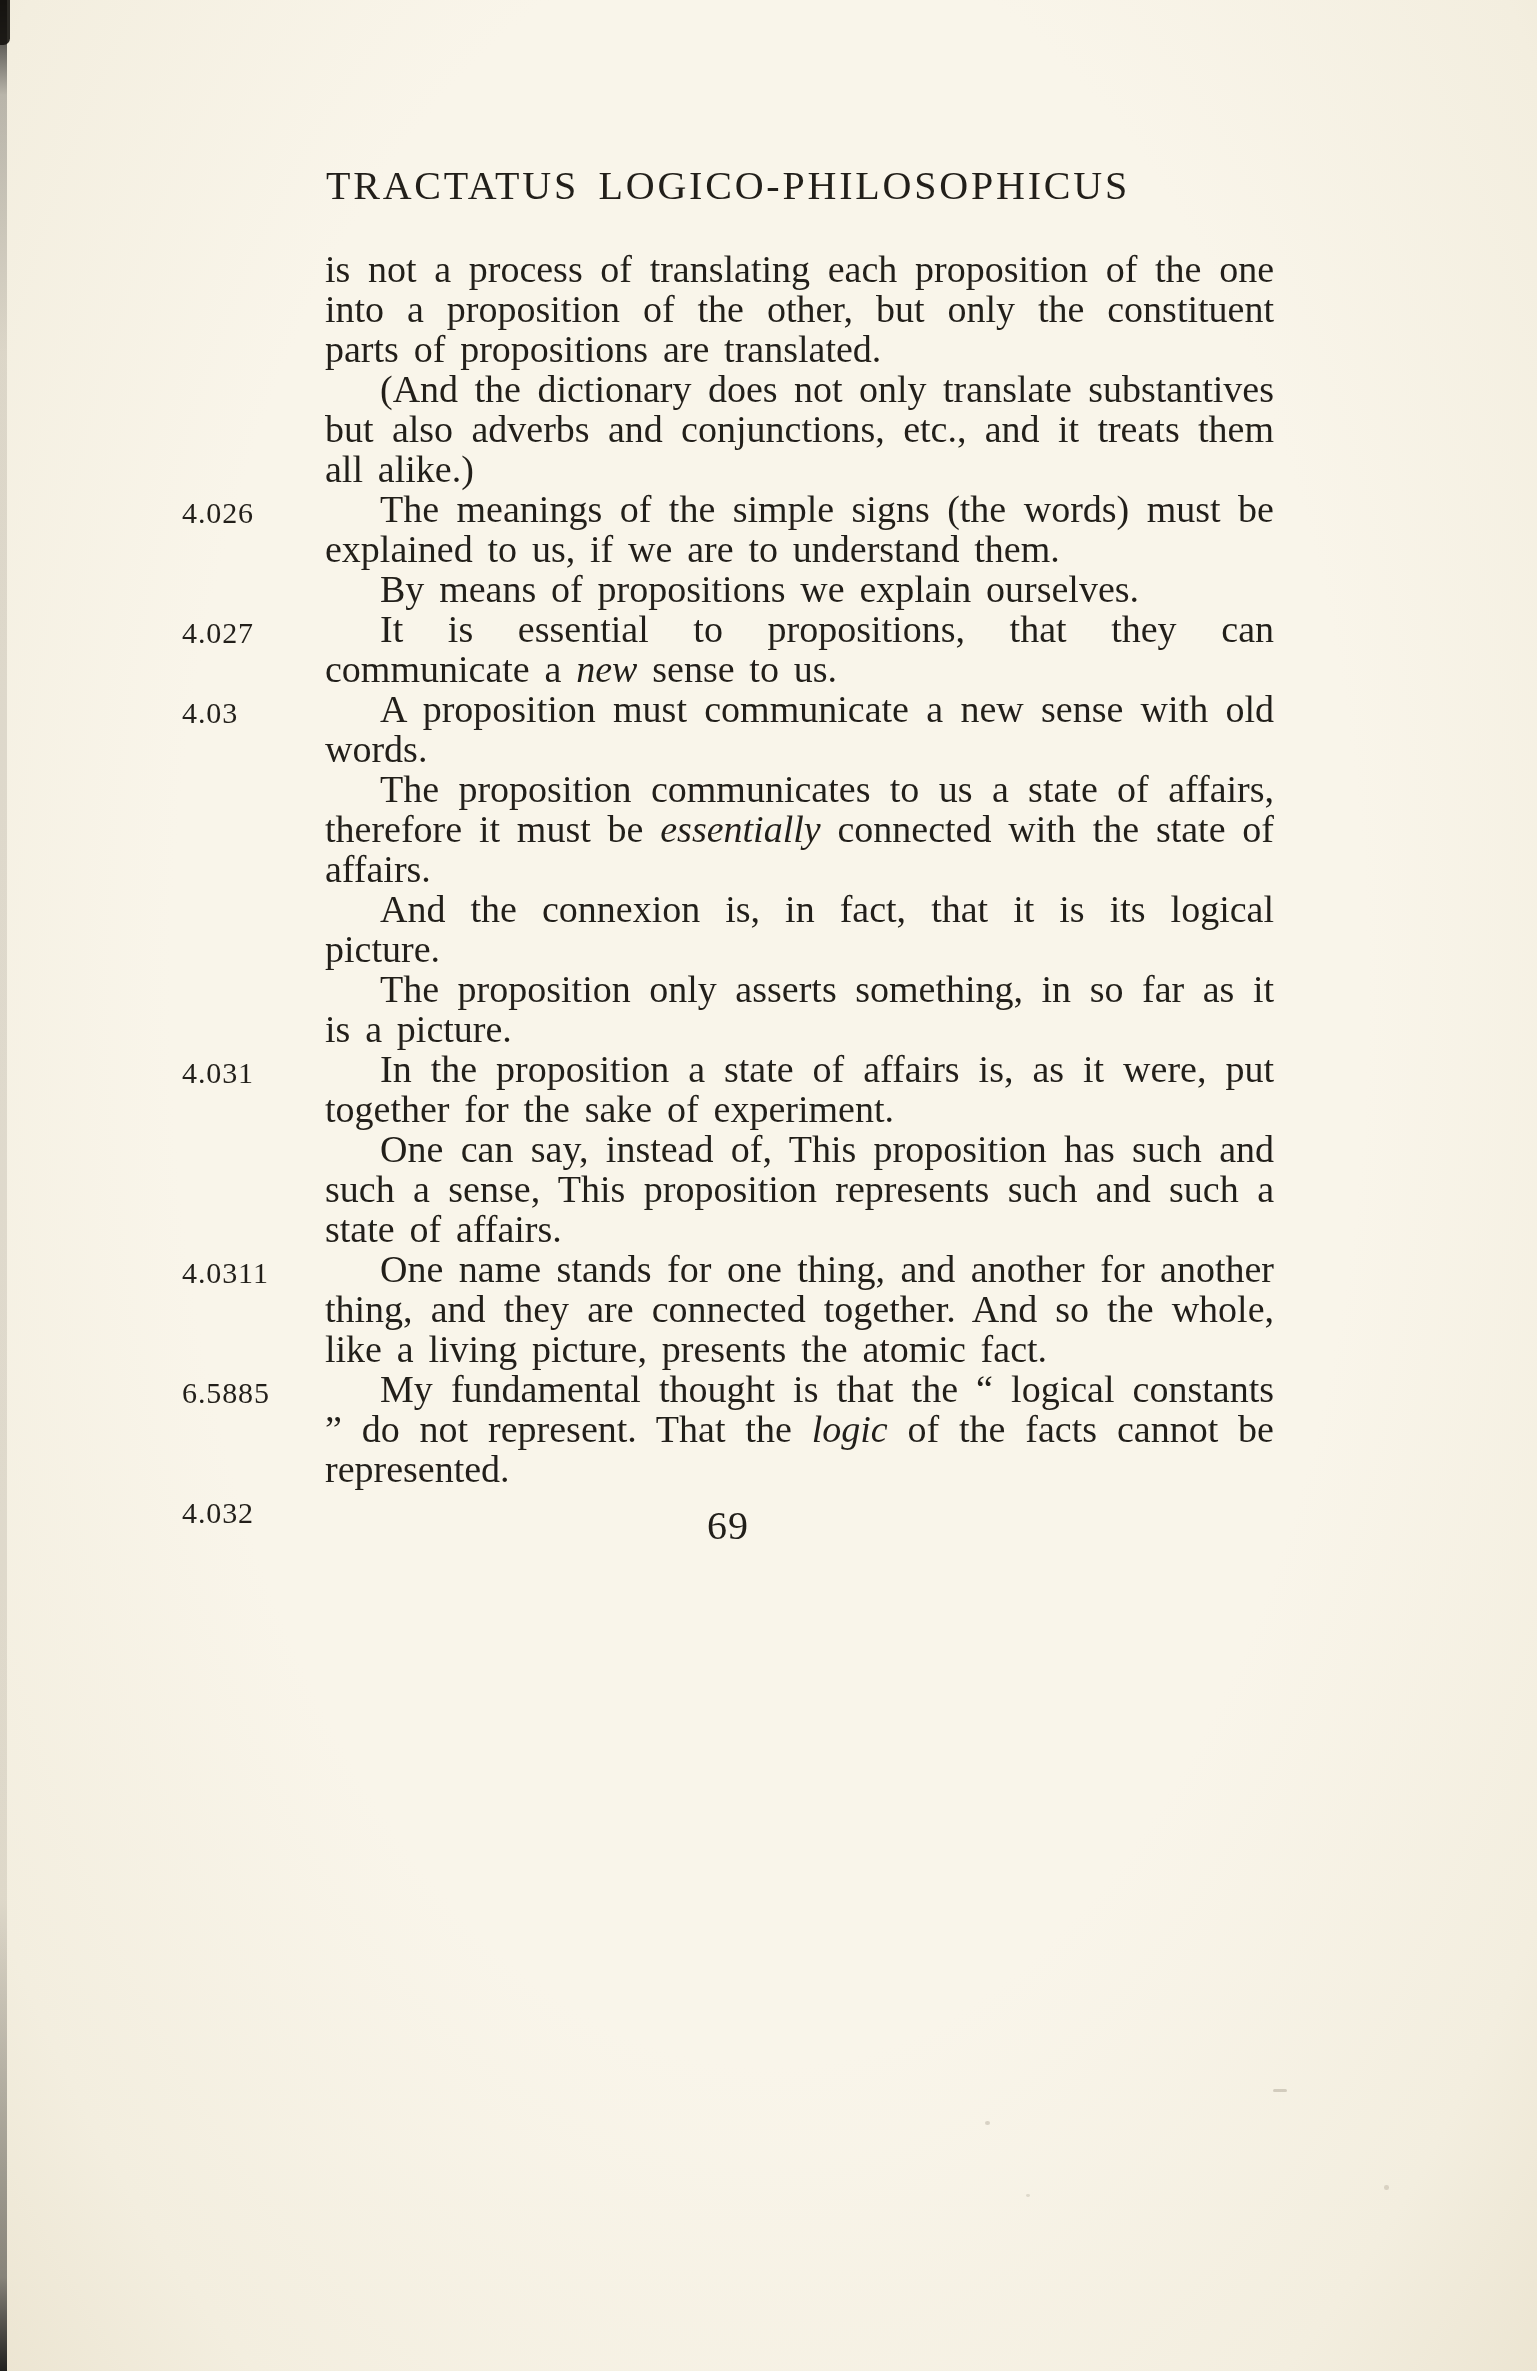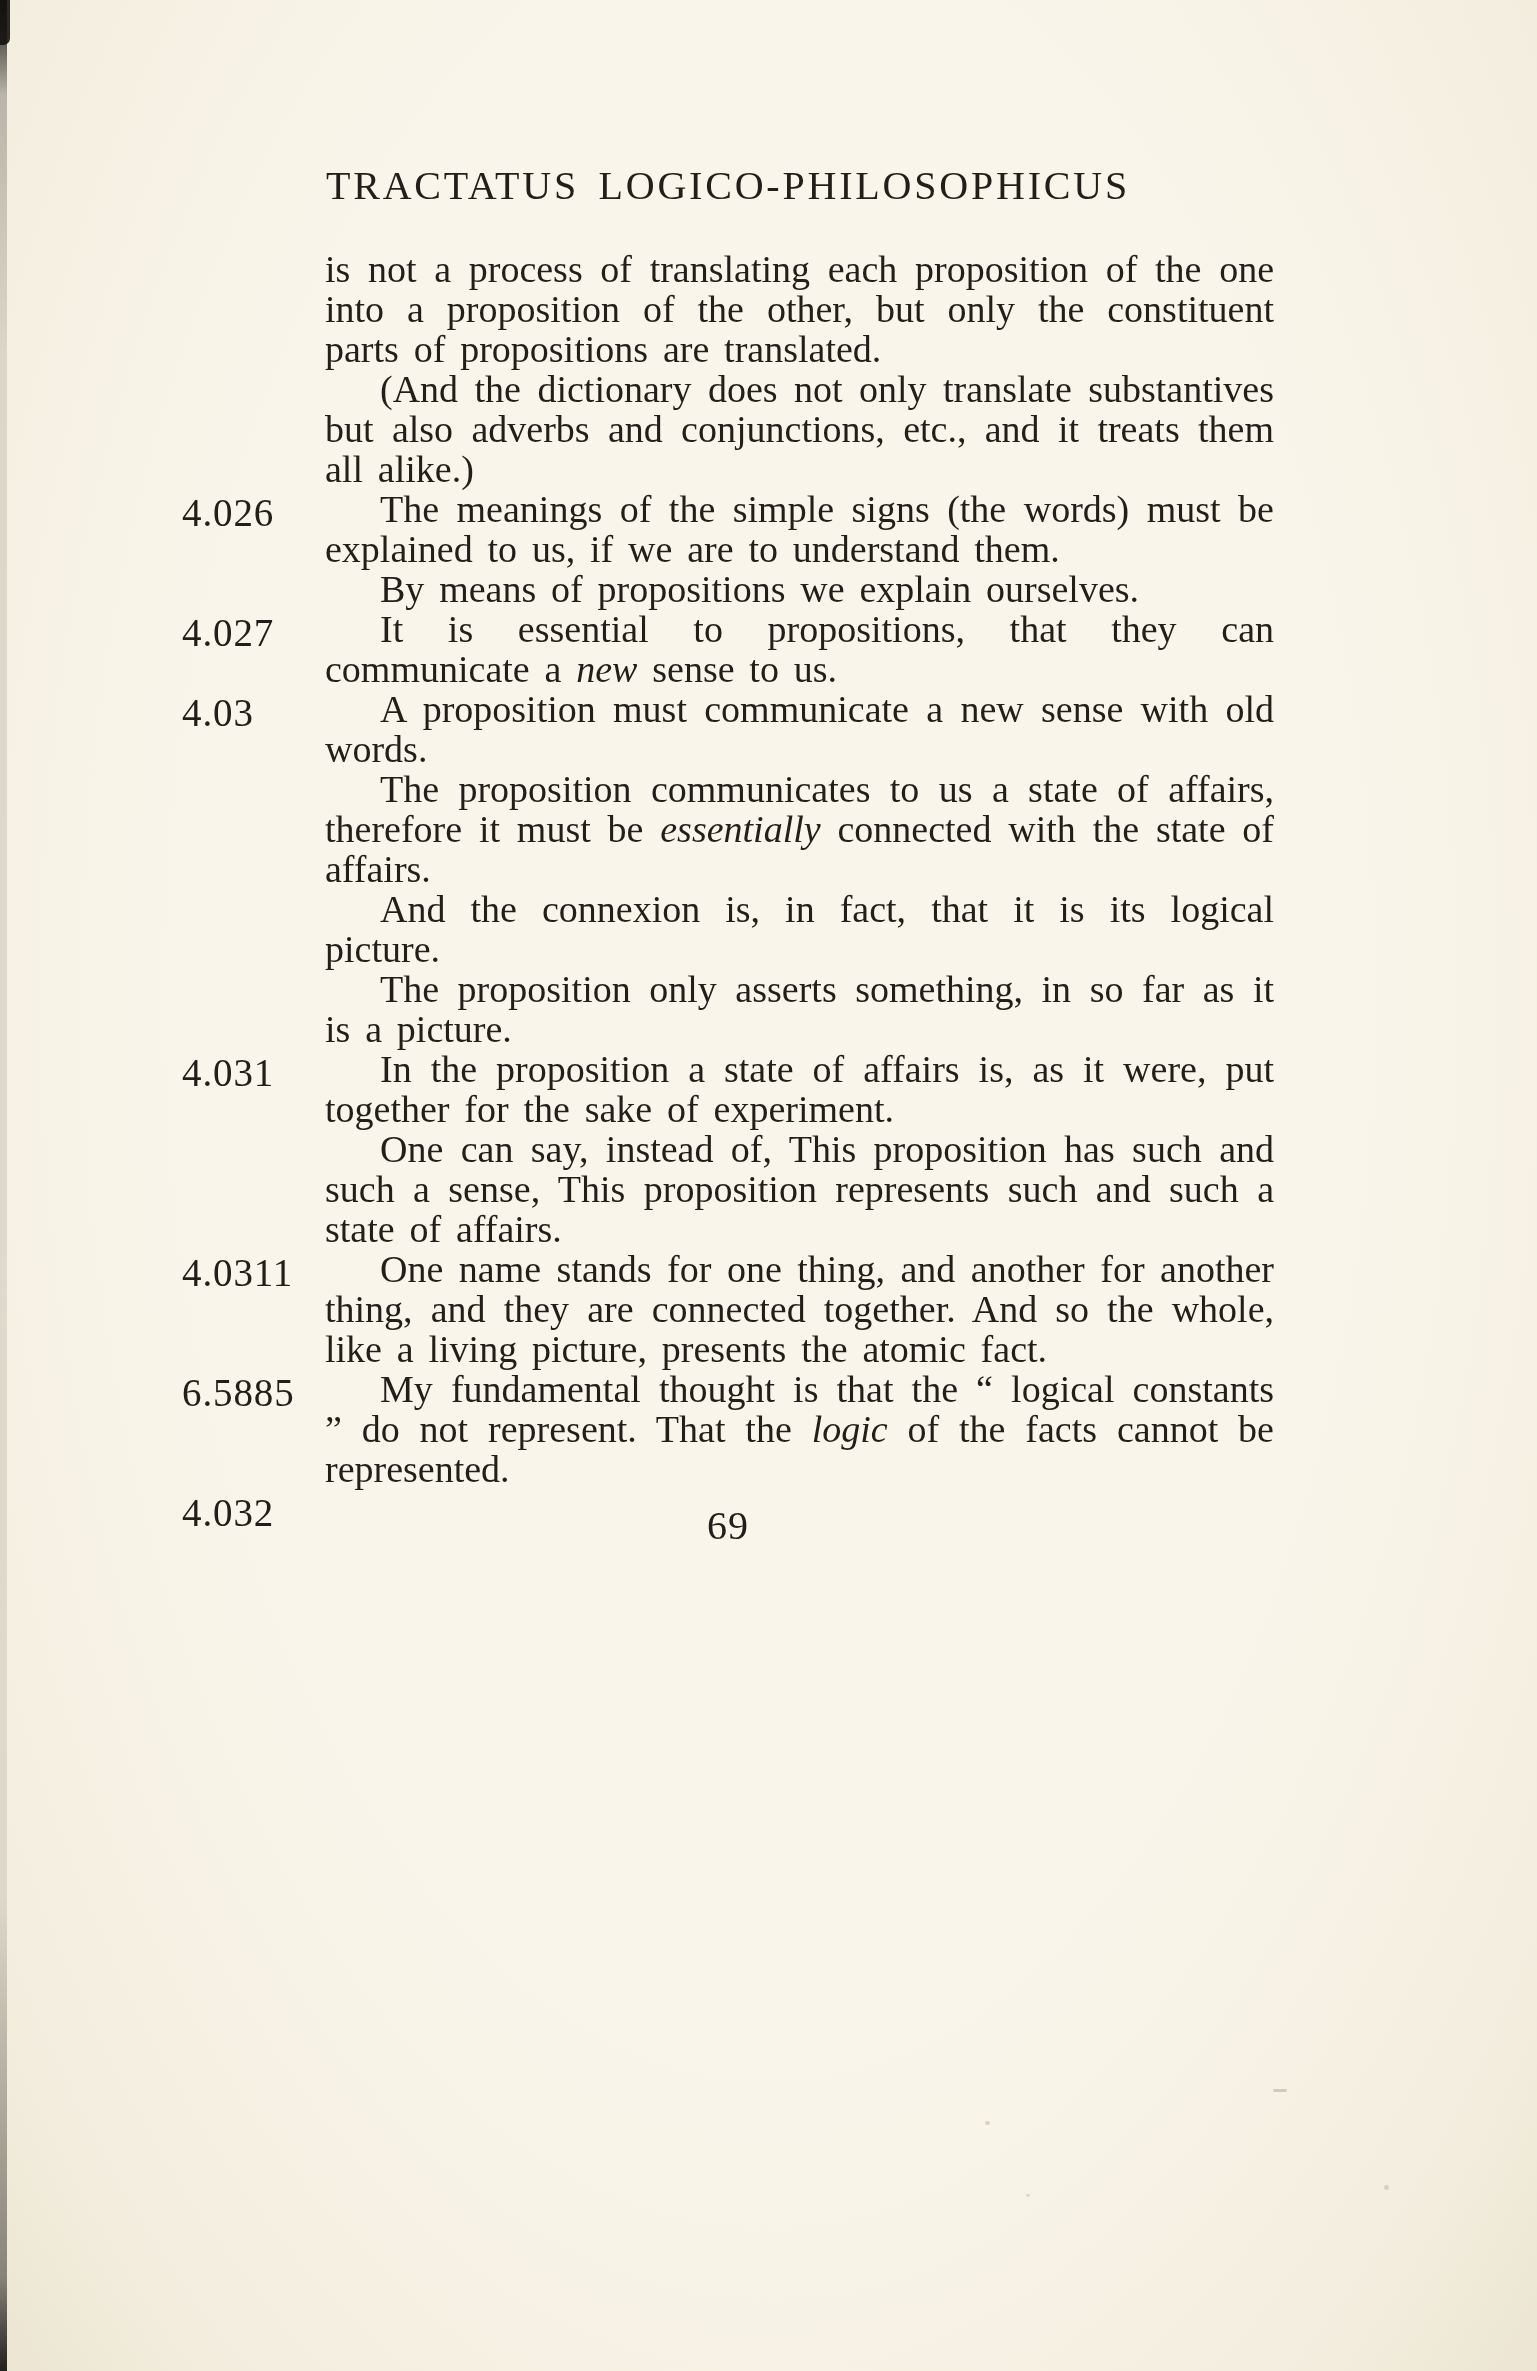--- a/index.html
+++ b/index.html
@@ -53,21 +53,21 @@
   }
   .entries { width: 100%; }
   .entry {
     position: relative;
     padding-left: 143px;
   }
   .num {
     position: absolute;
     left: 0;
     top: 0;
-    font-size: 39px;
+    font-size: 30px;
     line-height: 48px;
     letter-spacing: 0.9px;
   }
   .para {
     margin: 0;
     font-size: 38px;
     line-height: 40px;
     text-align: justify;
     word-spacing: 0.14em;
   }

